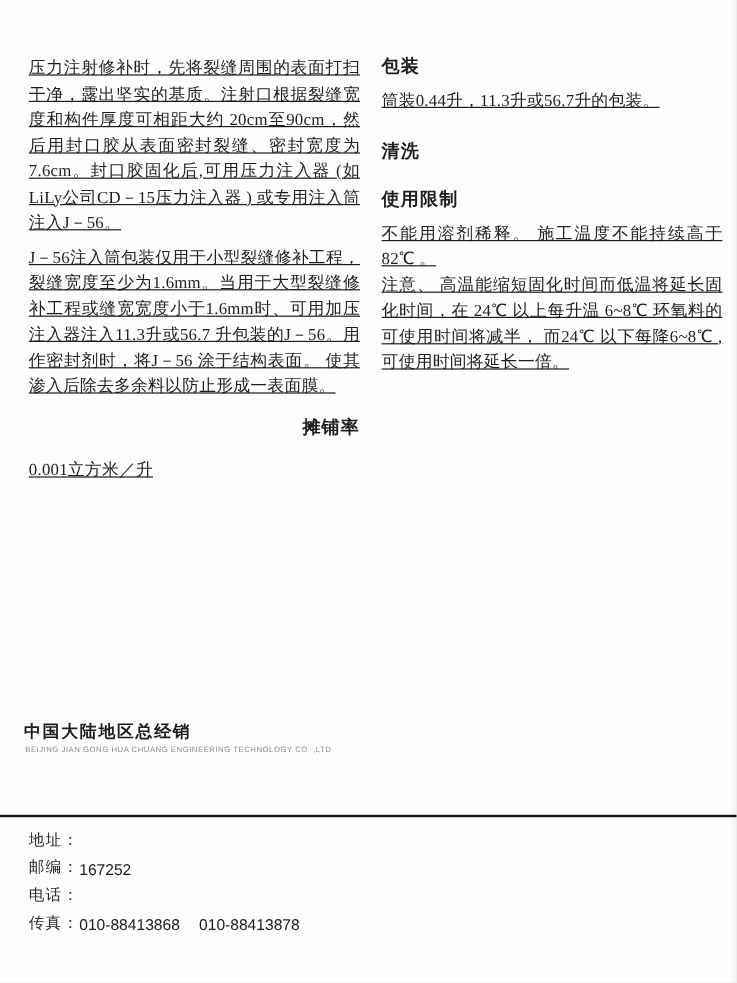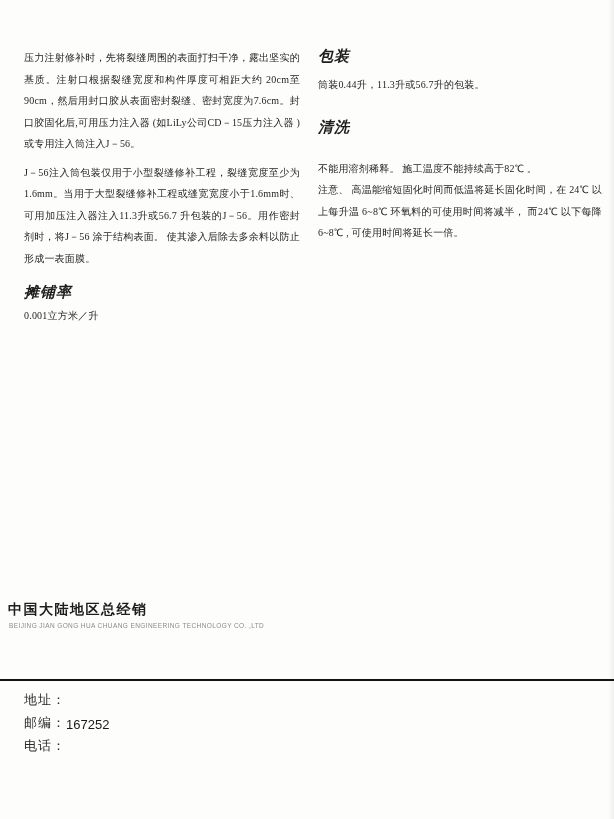--- a/index.html
+++ b/index.html
@@ -27,46 +27,46 @@
     width: 276px;
   }
   .col-right {
     position: absolute;
     left: 318px;
     top: 47px;
     width: 284px;
   }
 
   .body-text {
-    font-size: 10px;
+    font-size: 14px;
     line-height: 21.5px;
     text-align: justify;
     margin: 0;
     white-space: pre-line;
     letter-spacing: 0.2px;
+    text-decoration: underline;
   }
   .para + .para { margin-top: 7px; }
 
   .sec-heading {
     font-family: "Liberation Sans", sans-serif;
     font-weight: bold;
     font-size: 15px;
     line-height: 18px;
     margin: 0 0 9px 0;
     letter-spacing: 1px;
-    font-style: italic;
   }
   .sec-block + .sec-block { margin-top: 22px; }
   .spread-rate { margin-top: 14px; }
-  .spread-rate .sec-heading { margin-bottom: 4px; }
+  .spread-rate .sec-heading { margin-bottom: 16px; text-align: right; }
 
   
   .distributor {
     position: absolute;
-    left: 8px;
+    left: 20px;
     top: 601px;
   }
   .dist-title {
     font-size: 14px;
     font-weight: bold;
     letter-spacing: 1.5px;
     margin: 0;
   }
   .dist-company-cn {
     font-family: "Liberation Sans", sans-serif;
@@ -141,20 +141,21 @@
 
   <div class="col-right">
     <div class="sec-block">
       <h3 class="sec-heading">包装</h3>
       <p class="body-text">筒装0.44升，11.3升或56.7升的包装。</p>
     </div>
     <div class="sec-block">
       <h3 class="sec-heading">清洗</h3>
     </div>
     <div class="sec-block">
+      <h3 class="sec-heading">使用限制</h3>
       <p class="body-text">不能用溶剂稀释。 施工温度不能持续高于82℃ 。
 注意、 高温能缩短固化时间而低温将延长固化时间，在 24℃ 以上每升温 6~8℃ 环氧料的可使用时间将减半， 而24℃ 以下每降6~8℃ , 可使用时间将延长一倍。</p>
     </div>
   </div>
 
   <div class="distributor">
     <p class="dist-title">中国大陆地区总经销</p>
     <p class="dist-company-en">BEIJING JIAN GONG HUA CHUANG ENGINEERING TECHNOLOGY CO. ,LTD</p>
   </div>
 
@@ -164,15 +165,19 @@
     <div class="contact-row">
       <span class="contact-label">地址：</span>
     </div>
     <div class="contact-row">
       <span class="contact-label">邮编：</span>
       <span class="contact-value">167252</span>
     </div>
     <div class="contact-row">
       <span class="contact-label">电话：</span>
     </div>
+    <div class="contact-row">
+      <span class="contact-label">传真：</span>
+      <span class="contact-value"><span>010-88413868</span><span class="num-gap"></span><span>010-88413878</span></span>
+    </div>
   </div>
 
 </div>
 
 </body></html>

